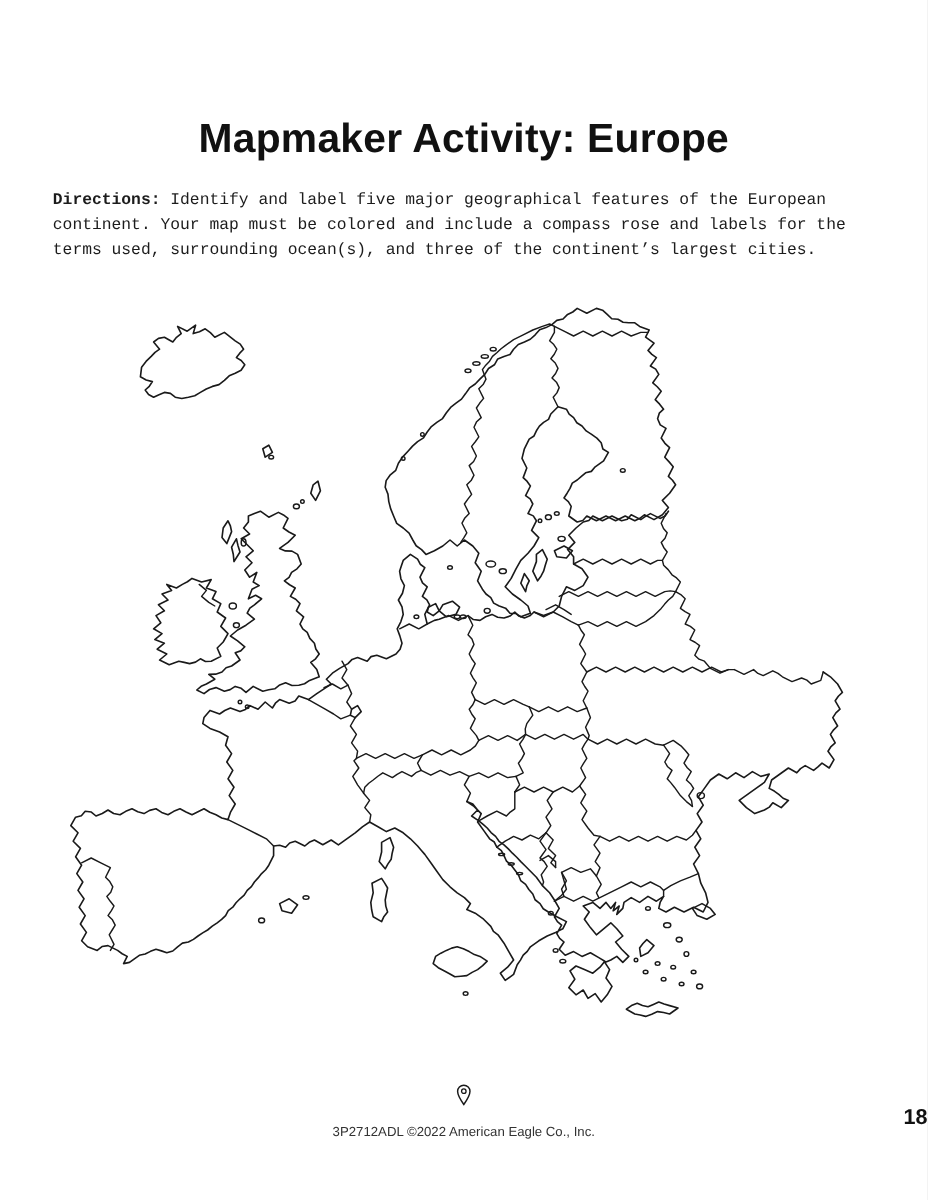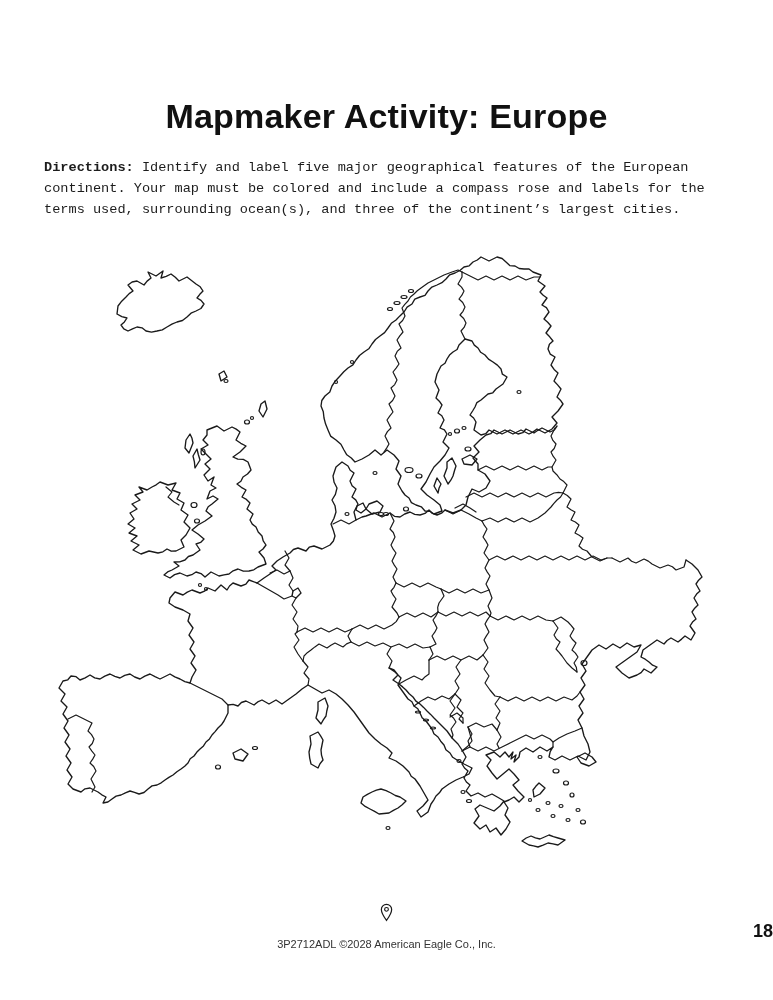--- a/index.html
+++ b/index.html
@@ -171,14 +171,14 @@
       <ellipse cx="336" cy="382" rx="1.5" ry="1.5" fill="none" stroke="#1a1a1a" stroke-width="1.2"></ellipse>
       <ellipse cx="352" cy="362" rx="1.5" ry="1.5" fill="none" stroke="#1a1a1a" stroke-width="1.2"></ellipse>
     </svg>
 
   <svg class="pin" viewBox="0 0 16 20" xmlns="http://www.w3.org/2000/svg">
     <path d="M8 1.3 C4.9 1.3 2.5 3.7 2.5 6.7 C2.5 10.7 8 18.4 8 18.4 C8 18.4 13.5 10.7 13.5 6.7 C13.5 3.7 11.1 1.3 8 1.3 Z" fill="none" stroke="#1a1a1a" stroke-width="1.3"></path>
     <circle cx="8" cy="6.6" r="2" fill="none" stroke="#1a1a1a" stroke-width="1.2"></circle>
   </svg>
 
   <div class="pageno">18</div>
-  <div class="copyright">3P2712ADL ©2028 American Eagle Co., Inc.</div>
+  <div class="copyright">3P2712ADL ©2022 American Eagle Co., Inc.</div>
 </div>
 
 </body></html>

